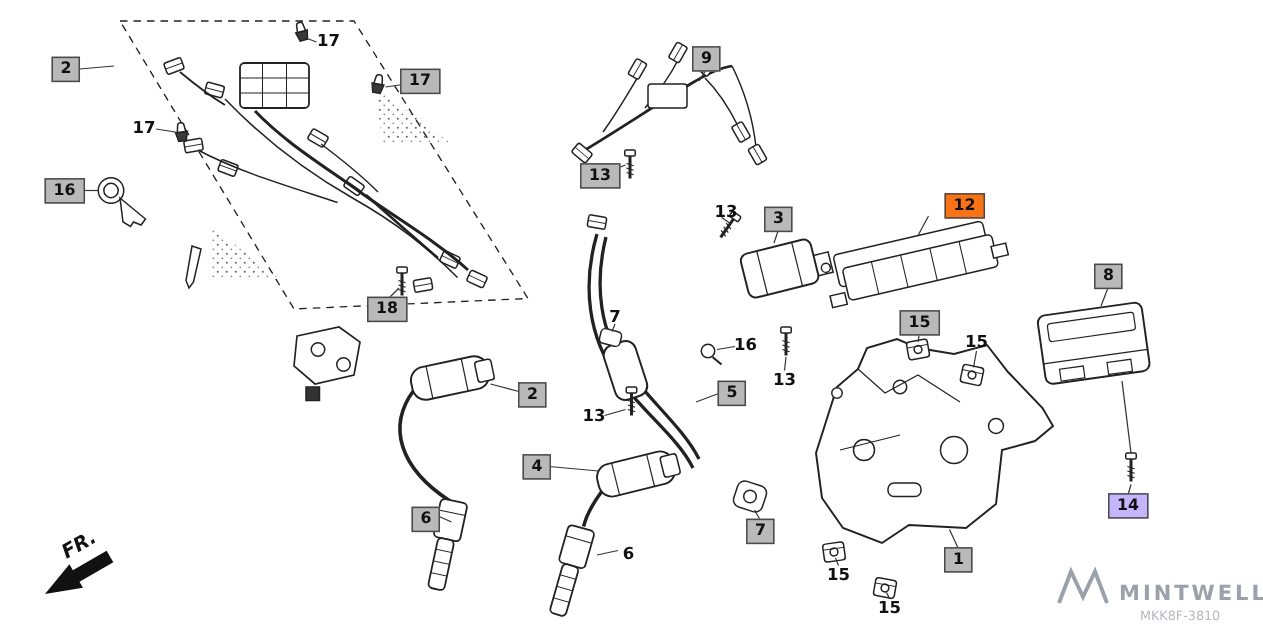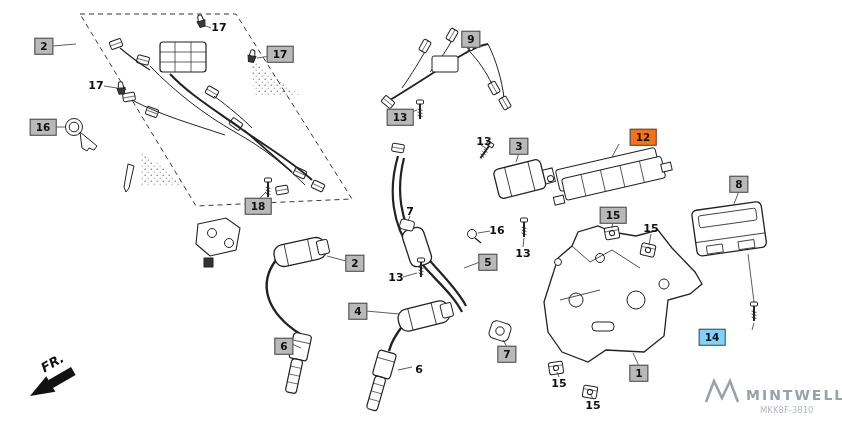--- a/index.html
+++ b/index.html
@@ -268,19 +268,19 @@
       <div class="callout" style="left: 497px; top: 230px;">16</div>
       <div class="callout" style="left: 523px; top: 253px;">13</div>
       <div class="callout boxed" style="left: 488px; top: 262px; background: rgb(185, 185, 185); border-color: rgb(74, 74, 74);">5</div>
       <div class="callout" style="left: 396px; top: 277px;">13</div>
       <div class="callout boxed" style="left: 358px; top: 311px; background: rgb(185, 185, 185); border-color: rgb(74, 74, 74);">4</div>
       <div class="callout boxed" style="left: 507px; top: 354px; background: rgb(185, 185, 185); border-color: rgb(74, 74, 74);">7</div>
       <div class="callout boxed" style="left: 619px; top: 137px; background: #f97316; border-color: rgb(74, 74, 74); margin-left: 24px;">12</div>
       <div class="callout boxed" style="left: 613px; top: 215px; background: rgb(185, 185, 185); border-color: rgb(74, 74, 74);">15</div>
       <div class="callout" style="left: 651px; top: 228px;">15</div>
       <div class="callout boxed" style="left: 739px; top: 184px; background: rgb(185, 185, 185); border-color: rgb(74, 74, 74);">8</div>
-      <div class="callout boxed" style="left: 712px; top: 337px; background: #7dd3fc; border-color: rgb(74, 74, 74);">14</div>
+      <div class="callout boxed" style="left: 752px; top: 337px; background: #c4b5fd; border-color: rgb(74, 74, 74);">14</div>
       <div class="callout boxed" style="left: 639px; top: 373px; background: rgb(185, 185, 185); border-color: rgb(74, 74, 74);">1</div>
       <div class="callout" style="left: 559px; top: 383px;">15</div>
       <div class="callout" style="left: 593px; top: 405px;">15</div>
     </div>
 
 </div>
 
 </body></html>

